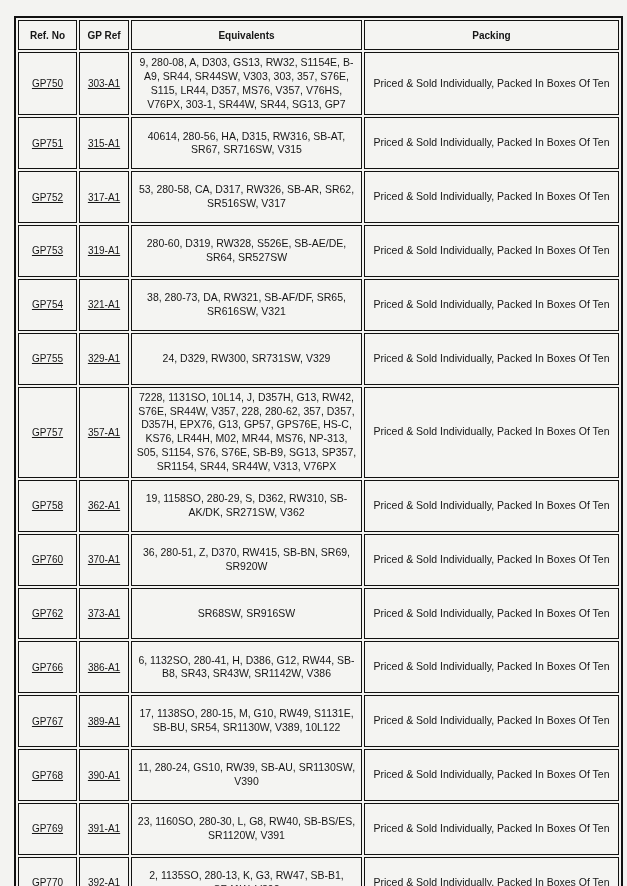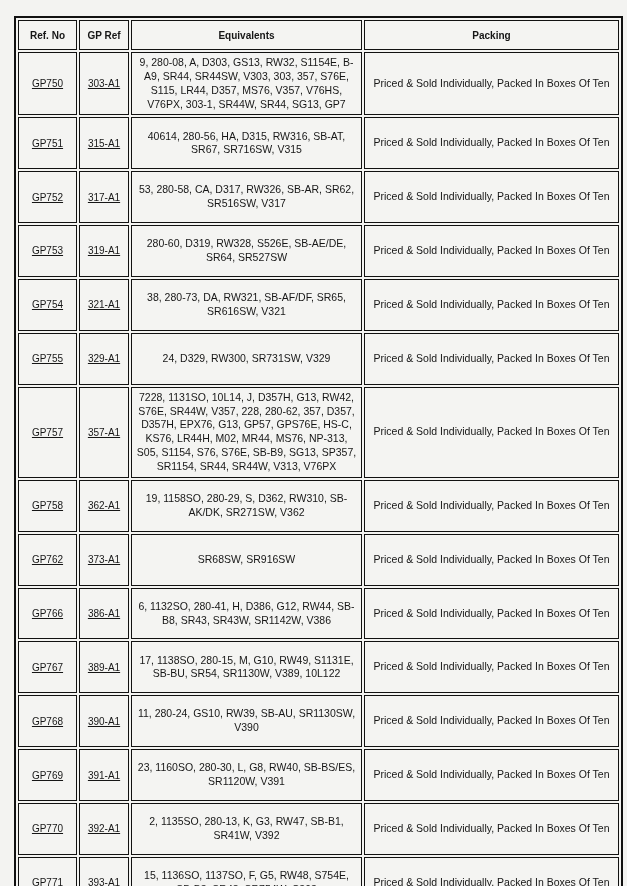--- a/index.html
+++ b/index.html
@@ -120,20 +120,26 @@
   </tr>
 
   <tr>
     <td class="col-ref">GP758</td>
     <td class="col-gp">362-A1</td>
     <td class="col-eq">19, 1158SO, 280-29, S, D362, RW310, SB-AK/DK, SR271SW, V362</td>
     <td class="col-pack">Priced &amp; Sold Individually, Packed In Boxes Of Ten</td>
   </tr>
 
 
+  <tr>
+    <td class="col-ref">GP760</td>
+    <td class="col-gp">370-A1</td>
+    <td class="col-eq">36, 280-51, Z, D370, RW415, SB-BN, SR69, SR920W</td>
+    <td class="col-pack">Priced &amp; Sold Individually, Packed In Boxes Of Ten</td>
+  </tr>
 
 
   <tr>
     <td class="col-ref">GP762</td>
     <td class="col-gp">373-A1</td>
     <td class="col-eq">SR68SW, SR916SW</td>
     <td class="col-pack">Priced &amp; Sold Individually, Packed In Boxes Of Ten</td>
   </tr>
 
 

